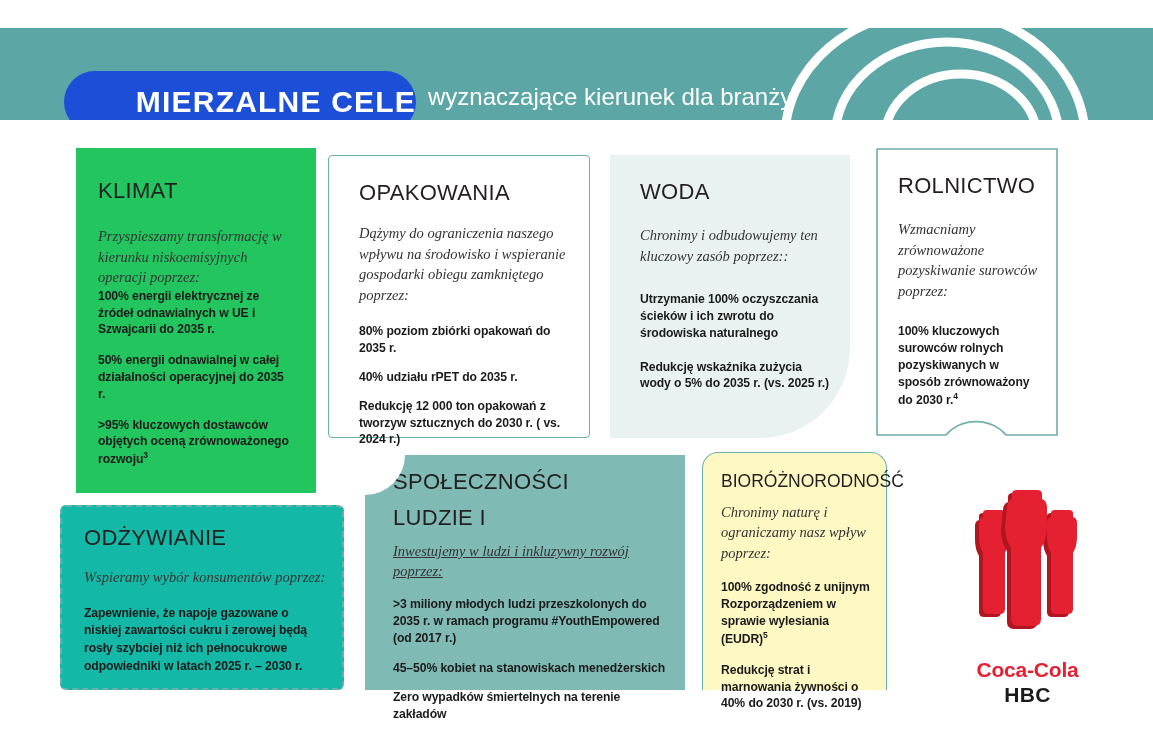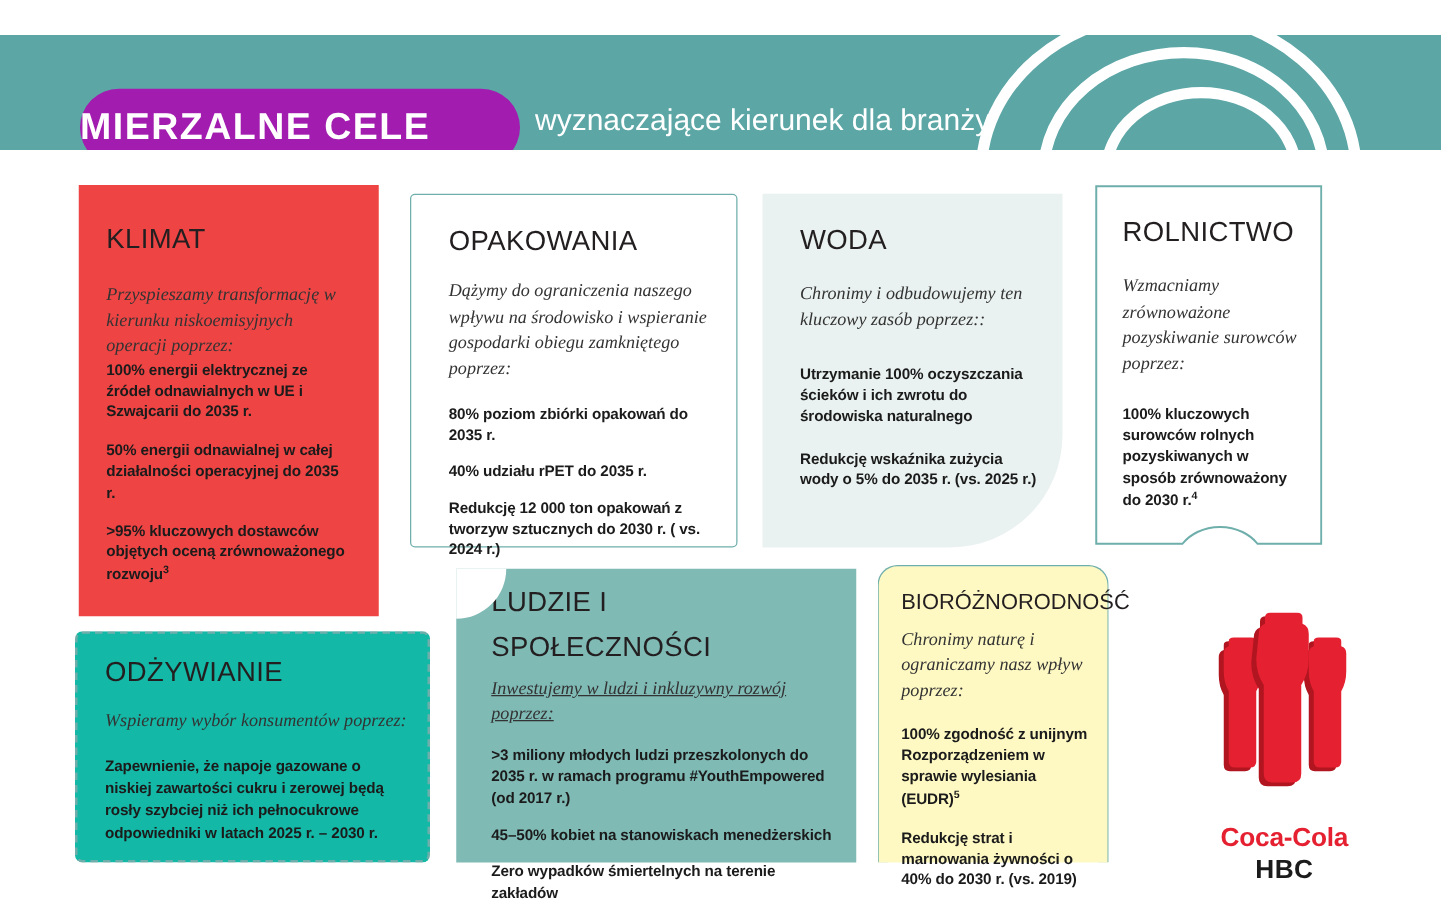--- a/index.html
+++ b/index.html
@@ -15,23 +15,23 @@
   .header-band {
     position: absolute; left: 0; top: 28px;
     width: 1153px; height: 92px;
     background: #5CA6A6;
     overflow: hidden;
   }
   .arcs { position: absolute; right: -40px; top: 0; width: 420px; height: 92px; }
   .header-pill {
     position: absolute; left: 64px; top: 43px;
     width: 352px; height: 62px;
-    background: #a21caf;
+    background: #1d4ed8;
     border-radius: 31px;
-    display: flex; align-items: center; justify-content: flex-start;
+    display: flex; align-items: center; justify-content: flex-end;
     z-index: 5;
   }
   .header-pill span {
     color: #ffffff; font-size: 30px; font-weight: 700;
     letter-spacing: 1.2px;
   }
   .header-sub {
     position: absolute; left: 428px; top: 55px;
     color: #ffffff; font-size: 24px; font-weight: 400;
     letter-spacing: 0px; z-index: 5; white-space: nowrap;
@@ -51,22 +51,22 @@
   .card .bullets { display: block; }
   .card .bullet {
     font-size: 12.2px; font-weight: 700; color: #1b1b1b;
     line-height: 1.38; letter-spacing: -0.1px;
   }
   .card .bullet + .bullet { margin-top: 14px; }
   sup { font-size: 8.5px; vertical-align: super; }
 
   
   #klimat {
-    left: 63px; top: 148px; width: 240px; height: 345px;
-    background: #ef4444;
+    left: 76px; top: 148px; width: 240px; height: 345px;
+    background: #22c55e;
     padding: 30px 24px 0 22px;
   }
   #klimat .title { margin-bottom: 22px; }
   #klimat .intro { }
 
   
   #opakowania {
     left: 328px; top: 155px; width: 262px; height: 283px;
     background: #ffffff;
     border: 1.6px solid #6FAFAB;
@@ -219,22 +219,22 @@
   <div class="card" id="odzywianie">
     <div class="title">ODŻYWIANIE</div>
     <div class="intro">Wspieramy wybór konsumentów poprzez:</div>
     <div class="bullets">
       <div class="bullet">Zapewnienie, że napoje gazowane o niskiej zawartości cukru i zerowej będą rosły szybciej niż ich pełnocukrowe odpowiedniki w latach 2025 r. – 2030 r.</div>
     </div>
   </div>
 
   <div class="card" id="ludzie">
     <div class="notch"></div>
+    <div class="title">SPOŁECZNOŚCI</div>
     <div class="title">LUDZIE I</div>
-    <div class="title">SPOŁECZNOŚCI</div>
     <div class="intro">Inwestujemy w ludzi i inkluzywny rozwój poprzez:</div>
     <div class="bullets">
       <div class="bullet">&gt;3 miliony młodych ludzi przeszkolonych do 2035 r. w ramach programu #YouthEmpowered (od 2017 r.)</div>
       <div class="bullet">45–50% kobiet na stanowiskach menedżerskich</div>
       <div class="bullet">Zero wypadków śmiertelnych na terenie zakładów</div>
     </div>
   </div>
 
   <div class="card" id="bio">
     <div class="title">BIORÓŻNORODNOŚĆ</div>

